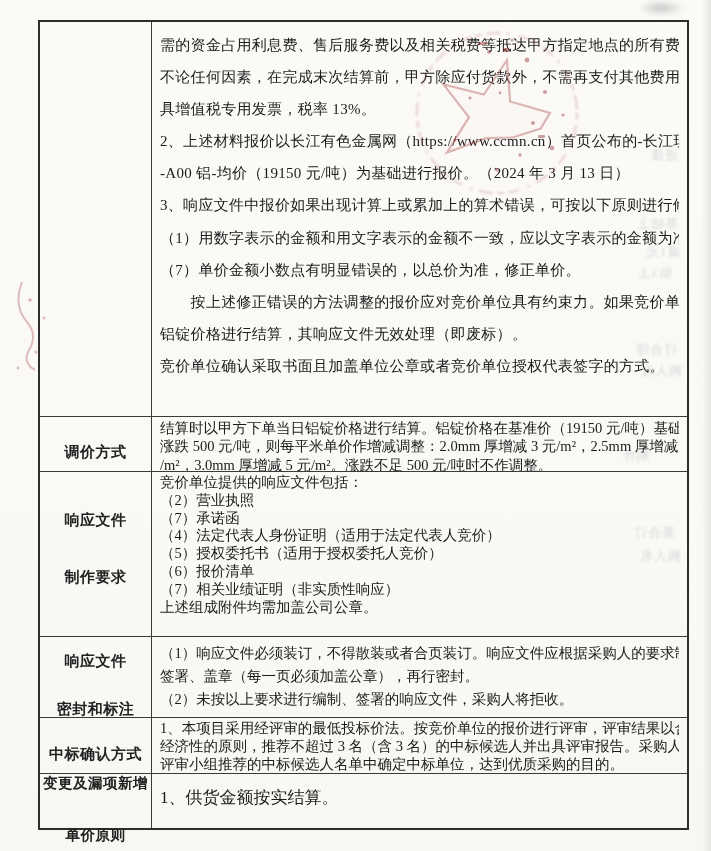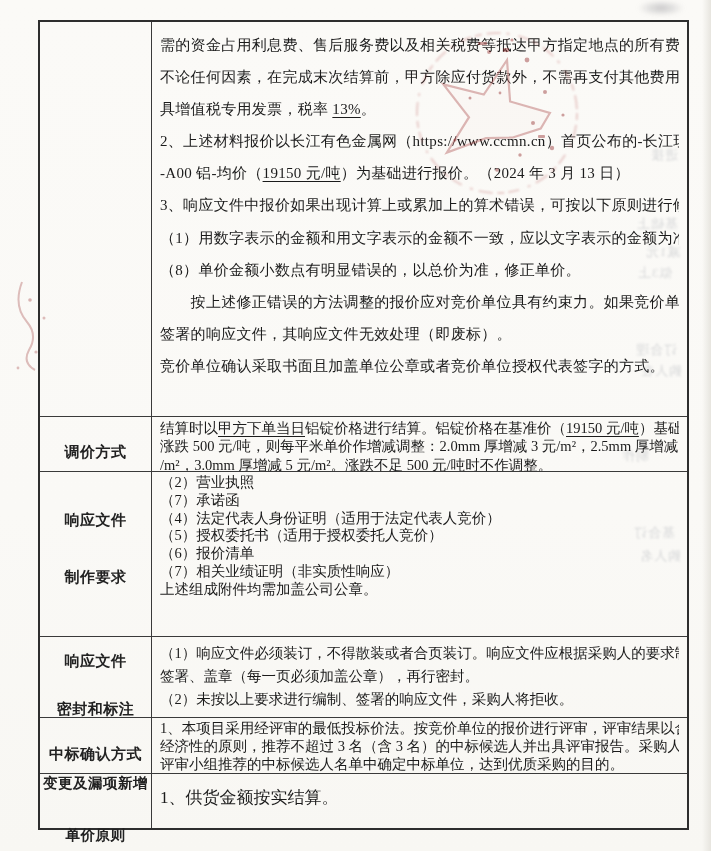--- a/index.html
+++ b/index.html
@@ -29,21 +29,21 @@
   .cell{box-sizing:border-box;}
   .label{
     flex:0 0 112px;width:112px;border-right:1.5px solid #3a3a3a;
     display:flex;flex-direction:column;align-items:center;justify-content:center;
     text-align:center;font-size:15px;font-weight:600;color:#222;
     letter-spacing:0.5px;
   }
   .label-line{line-height:20px;margin-top:16px;}
   .content{flex:1;padding:0 8px;overflow:hidden;color:#1b1b1b;}
   .line{white-space:nowrap;overflow:hidden;}
-  .u{text-decoration:underline;text-underline-offset:3px;}
+  .u{text-underline-offset:3px;}
 
   
   .r0{height:394px;}
   .r0 .content{font-size:15px;line-height:32.1px;padding-top:7px;letter-spacing:0.3px;}
   .r1{height:55px;}
   .r1 .content{font-size:14.5px;line-height:18.3px;padding-top:2px;}
   .r2{height:165px;}
   .r2 .label{justify-content:flex-start;padding-top:22px;gap:21px;}
   .r2 .content{font-size:14.5px;line-height:17.8px;padding-top:2px;}
   .r3{height:81px;}
@@ -80,42 +80,43 @@
       <div class="row r0">
         <div class="cell label"></div>
         <div class="cell content">
           <div class="line"><span>需的资金占用利息费、售后服务费以及相关税费等抵达甲方指定地点的所有费用）。</span></div>
           <div class="line"><span>不论任何因素，在完成末次结算前，甲方除应付货款外，不需再支付其他费用。并开</span></div>
           <div class="line"><span>具增值税专用发票，税率 </span><span class="u">13%</span><span>。</span></div>
           <div class="line"><span>2、上述材料报价以长江有色金属网（https://www.ccmn.cn）首页公布的-长江现货</span></div>
           <div class="line"><span>-A00 铝-均价（</span><span class="u">19150 元/吨</span><span>）为基础进行报价。（2024 年 3 月 13 日）</span></div>
           <div class="line"><span>3、响应文件中报价如果出现计算上或累加上的算术错误，可按以下原则进行修改：</span></div>
           <div class="line"><span>（1）用数字表示的金额和用文字表示的金额不一致，应以文字表示的金额为准。</span></div>
-          <div class="line"><span>（8）单价金额小数点有明显错误的，以总价为准，修正单价。</span></div>
+          <div class="line"><span>（7）单价金额小数点有明显错误的，以总价为准，修正单价。</span></div>
           <div class="line"><span>　　按上述修正错误的方法调整的报价应对竞价单位具有约束力。如果竞价单位不接</span></div>
-          <div class="line"><span>签署的响应文件，其响应文件无效处理（即废标）。</span></div>
+          <div class="line"><span>铝锭价格进行结算，其响应文件无效处理（即废标）。</span></div>
           <div class="line"><span>竞价单位确认采取书面且加盖单位公章或者竞价单位授权代表签字的方式。</span></div>
         </div>
       </div>
       <div class="row r1">
         <div class="cell label">
           <div class="label-line">调价方式</div>
         </div>
         <div class="cell content">
           <div class="line"><span>结算时以</span><span class="u">甲方下单当日</span><span>铝锭价格进行结算。铝锭价格在基准价（</span><span class="u">19150 元/吨</span><span>）基础上</span></div>
           <div class="line"><span>涨跌 500 元/吨，则每平米单价作增减调整：2.0mm 厚增减 3 元/m²，2.5mm 厚增减 4 元</span></div>
           <div class="line"><span>/m²，3.0mm 厚增减 5 元/m²。涨跌不足 500 元/吨时不作调整。</span></div>
         </div>
       </div>
       <div class="row r2">
         <div class="cell label">
           <div class="label-line">响应文件</div>
           <div class="label-line">制作要求</div>
         </div>
         <div class="cell content">
+          <div class="line"><span>竞价单位提供的响应文件包括：</span></div>
           <div class="line"><span>（2）营业执照</span></div>
           <div class="line"><span>（7）承诺函</span></div>
           <div class="line"><span>（4）法定代表人身份证明（适用于法定代表人竞价）</span></div>
           <div class="line"><span>（5）授权委托书（适用于授权委托人竞价）</span></div>
           <div class="line"><span>（6）报价清单</span></div>
           <div class="line"><span>（7）相关业绩证明（非实质性响应）</span></div>
           <div class="line"><span>上述组成附件均需加盖公司公章。</span></div>
         </div>
       </div>
       <div class="row r3">

